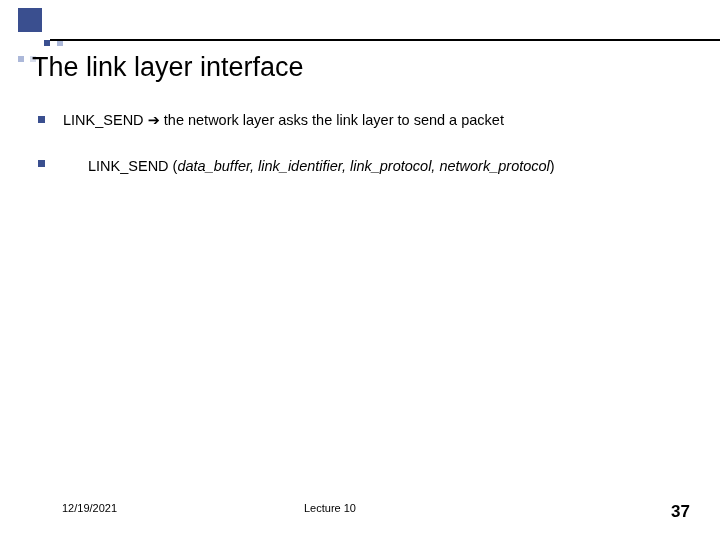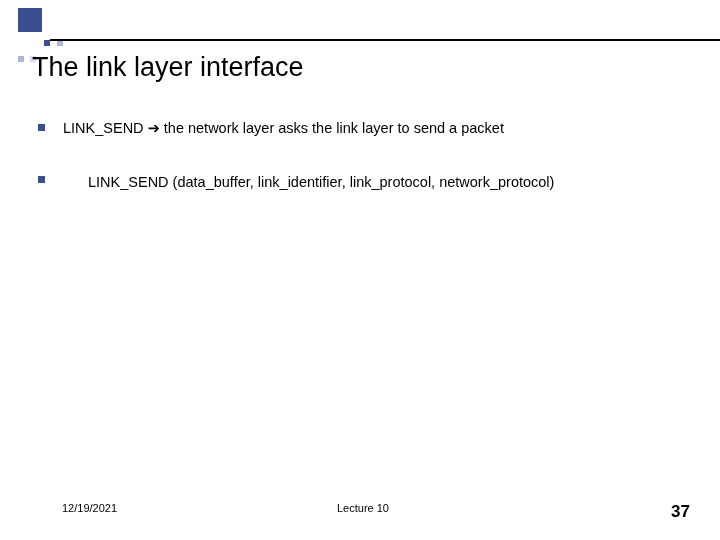--- a/index.html
+++ b/index.html
@@ -59,21 +59,20 @@
     left: 38px;
     right: 28px;
     top: 110px;
     font-size: 14.5px;
     line-height: 1.4;
   }
   .bullet-row {
     display: flex;
     align-items: flex-start;
     margin-bottom: 2px;
-    margin-top: 8px;
   }
   .bullet {
     width: 7px;
     height: 7px;
     background: #3a4f8f;
     flex: 0 0 7px;
     margin-top: 6px;
     margin-right: 18px;
   }
   .bullet-text { flex: 1; }
@@ -85,21 +84,21 @@
   }
   .footer {
     position: absolute;
     left: 0;
     right: 0;
     bottom: 18px;
     height: 20px;
     font-size: 11px;
   }
   .footer .date { position: absolute; left: 62px; }
-  .footer .lecture { position: absolute; left: 337px; }
+  .footer .lecture { position: absolute; left: 304px; }
   .footer .page { position: absolute; right: 30px; font-weight: 700; font-size: 17px; }
 </style>
 </head>
 <body>
 
 <div class="deco">
   <span class="big-sq"></span>
   <span class="small-sq-row" style="display:inline-block; vertical-align:top; margin-left:-2px; margin-top:24px;">
     <span class="small-sq dark"></span>
     <span class="small-sq"></span>
@@ -118,21 +117,21 @@
   <div id="group1">
       <div class="bullet-row">
         <div class="bullet"></div>
         <div class="bullet-text"><span>LINK_SEND </span><span class="arrow">➔</span><span> the network layer asks the link layer to send a packet</span></div>
       </div>
     </div>
   <div class="group-gap"></div>
   <div id="group2">
       <div class="bullet-row">
         <div class="bullet"></div>
-        <div class="bullet-text"><div class="indent-line"><span>LINK_SEND (</span><span style="">data_buffer, link_identifier, link_protocol, network_protocol</span><span>)</span></div></div>
+        <div class="bullet-text"><div class="indent-line"><span>LINK_SEND (</span><span style="font-style: italic;">data_buffer, link_identifier, link_protocol, network_protocol</span><span>)</span></div></div>
       </div>
     </div>
 </div>
 
 <div class="footer">
   <span class="date">12/19/2021</span>
   <span class="lecture">Lecture 10</span>
   <span class="page">37</span>
 </div>
 

